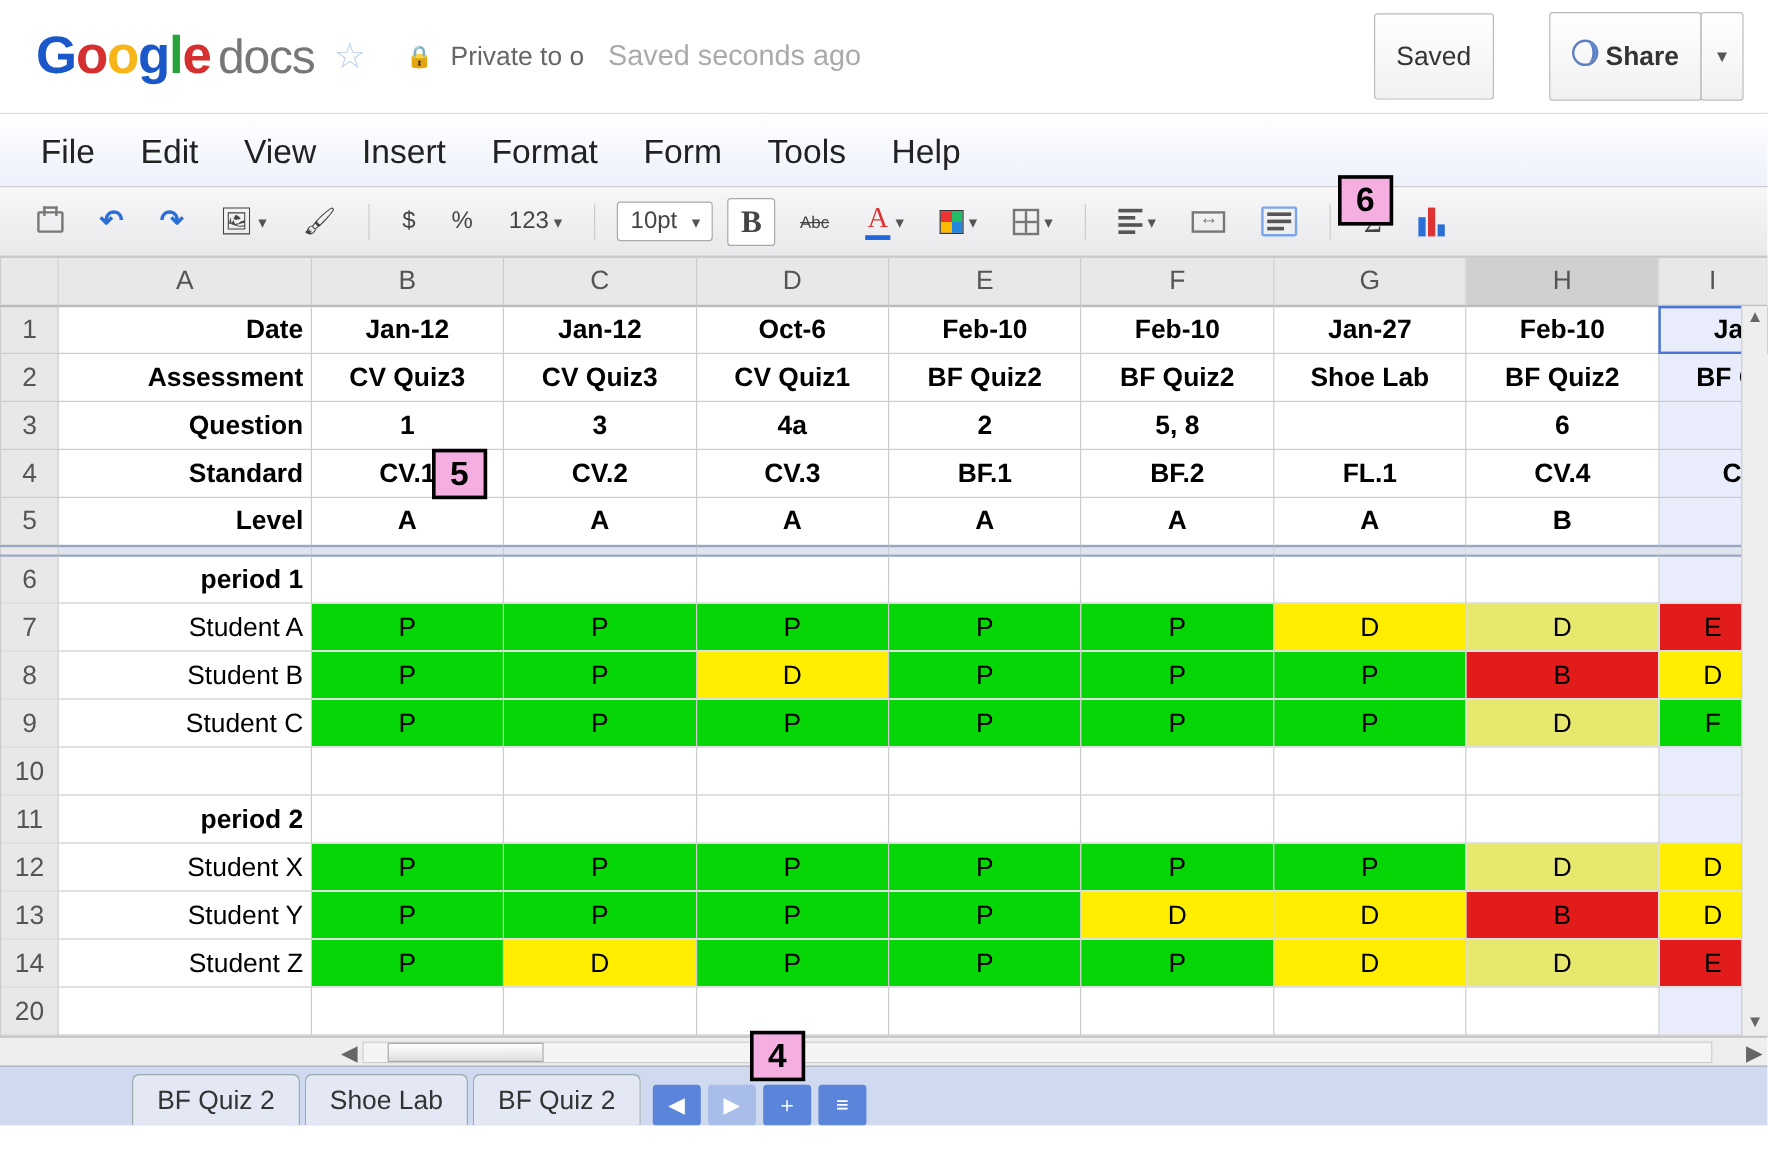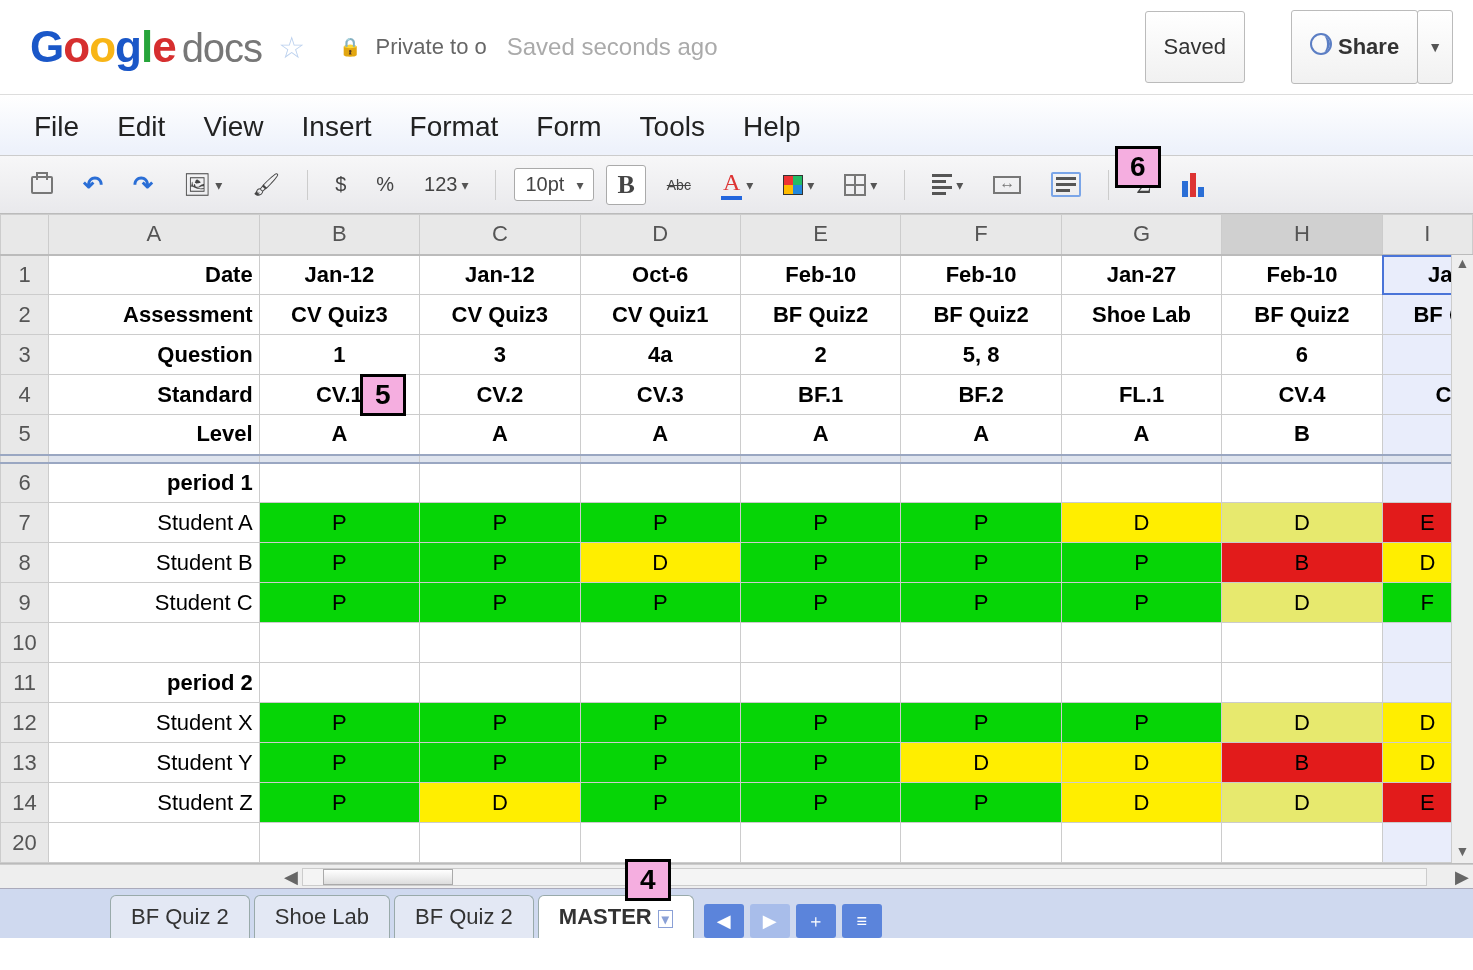--- a/index.html
+++ b/index.html
@@ -519,20 +519,19 @@
       <div class="thumb"></div>
     </div>
   <span class="arrow">▶</span>
 </div>
 
 <div class="tabstrip annot-wrap">
   <div id="tabs-mount" style="display:flex">
       <div class="stab">BF Quiz 2</div>
       <div class="stab">Shoe Lab</div>
       <div class="stab">BF Quiz 2</div>
-      <div class="stab active">MASTER<span class="dd">▾</span></div>
     </div>
   <div class="navbtn">◀</div>
   <div class="navbtn disabled">▶</div>
   <div class="navbtn">＋</div>
   <div class="navbtn">≡</div>
   <span class="annot" style="left:625px; top:-30px;">4</span>
 </div>
 
 </body></html>

